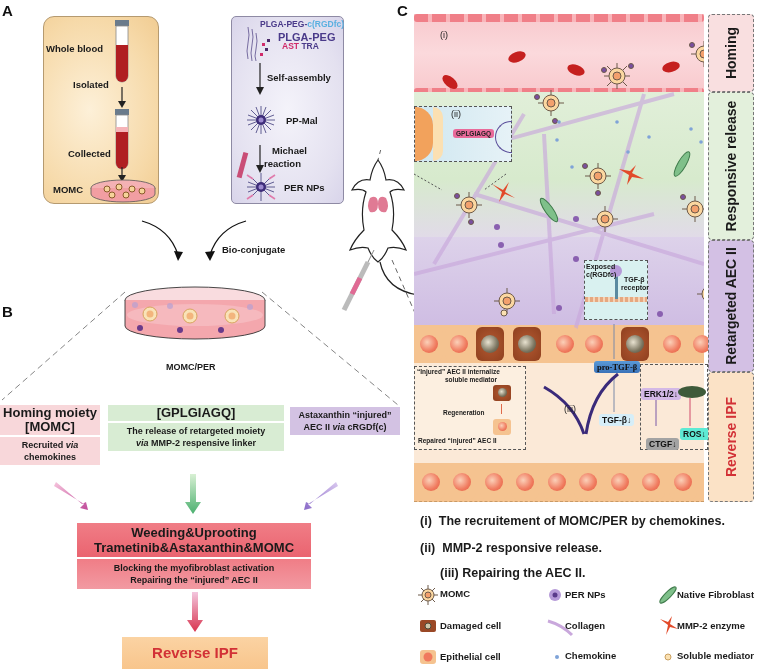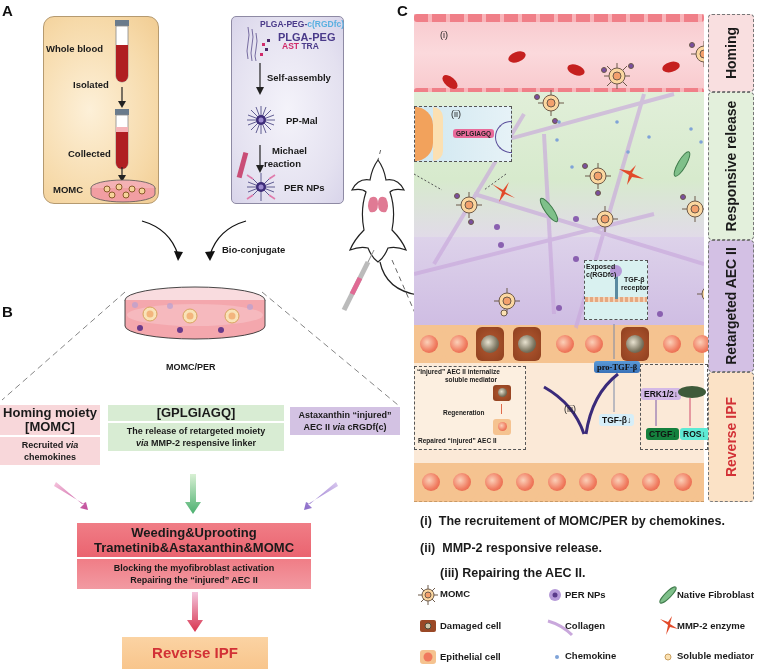--- a/index.html
+++ b/index.html
@@ -528,21 +528,21 @@
   </div>
 
   <div class="lbl" style="left:150px;top:390px;font-weight:normal;font-size:9px;">(iii)</div>
 
   <div class="chip" style="left:180px;top:347px;background:linear-gradient(#5a9ad8,#3a72b8);color:#111;font-family:Liberation Serif, serif;">pro-TGF-β</div>
   <div class="chip" style="left:185px;top:400px;background:#d6eef8;color:#111;">TGF-β↓</div>
 
   <div class="inset" style="left:226px;top:350px;width:66px;height:84px;"></div>
   <div class="chip" style="left:227px;top:374px;background:#d3b8e6;color:#111;">ERK1/2↓</div>
   <div class="abs" style="left:264px;top:372px;width:28px;height:12px;border-radius:50%;background:#3e5a3a;"></div>
-  <div class="chip" style="left:232px;top:414px;background:#15803d;color:#111;">CTGF↓</div>
+  <div class="chip" style="left:232px;top:424px;background:#a3a3a3;color:#111;">CTGF↓</div>
   <div class="chip" style="left:266px;top:414px;background:#5eead4;color:#111;">ROS↓</div>
 </div>
 
 <div id="tab-homing" class="side-tab">
     <span>Homing</span>
   </div>
 <div id="tab-resp" class="side-tab">
     <span>Responsive release</span>
   </div>
 <div id="tab-ret" class="side-tab">

